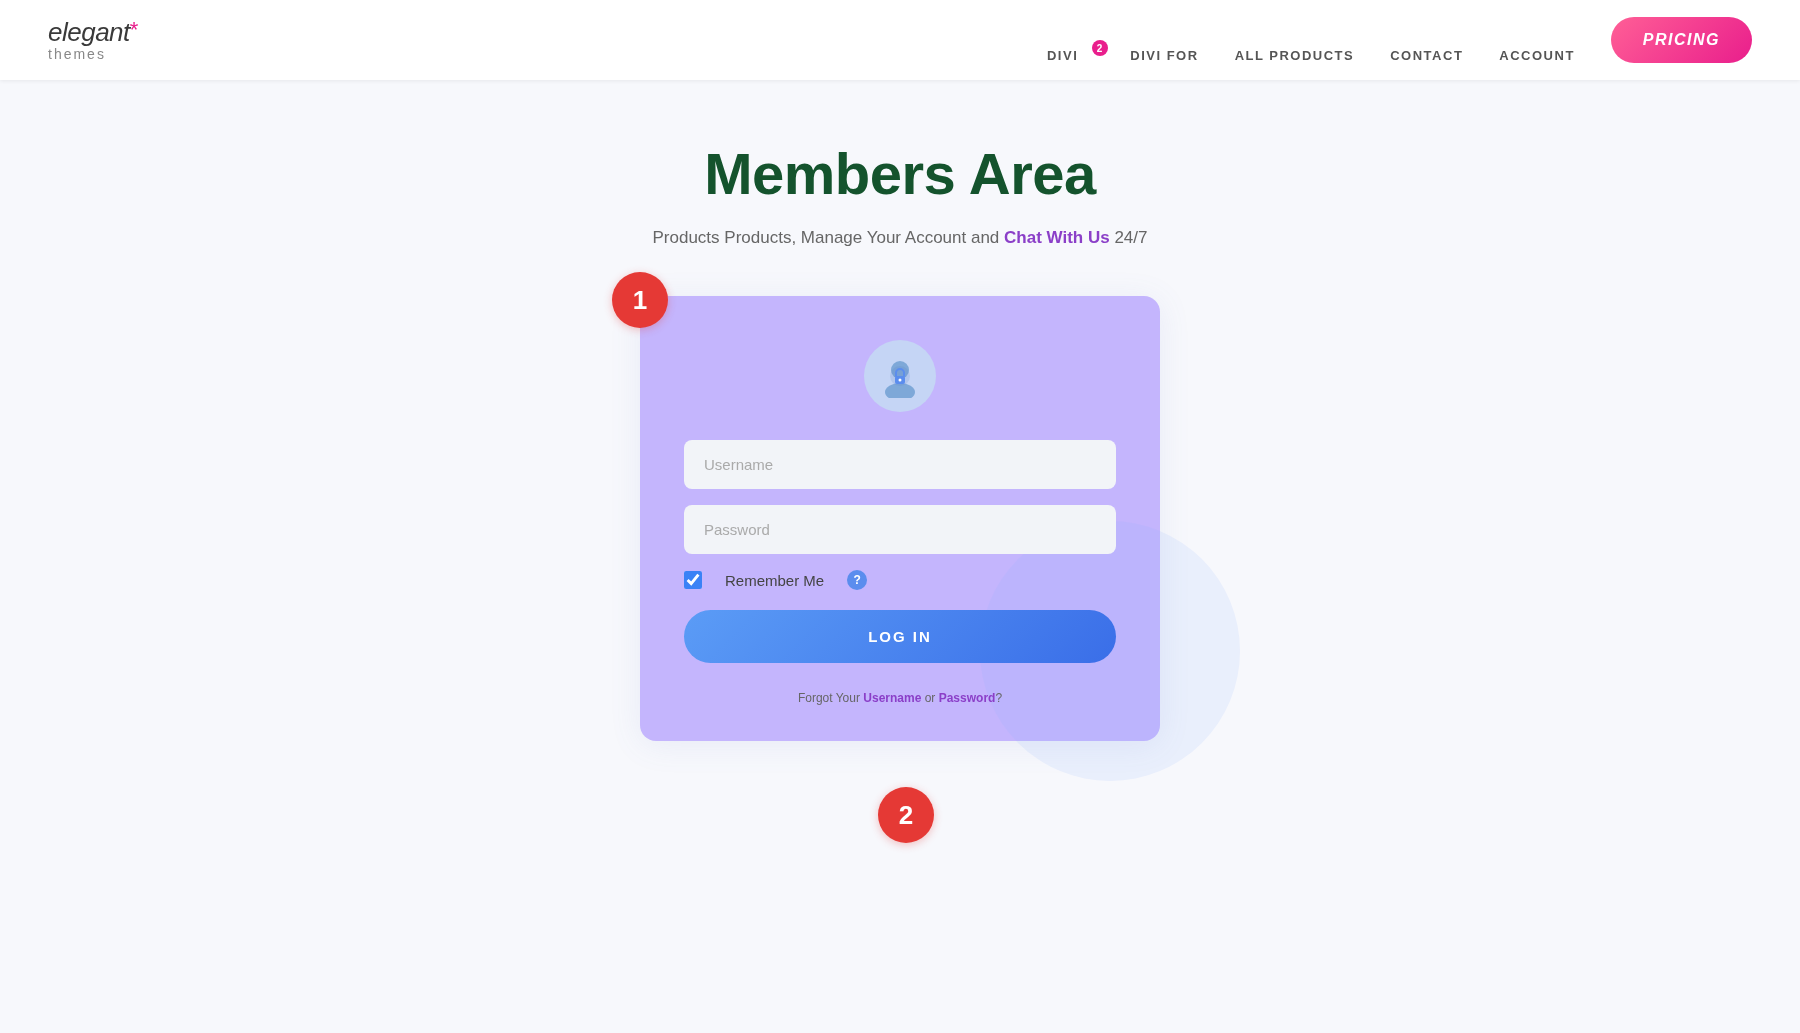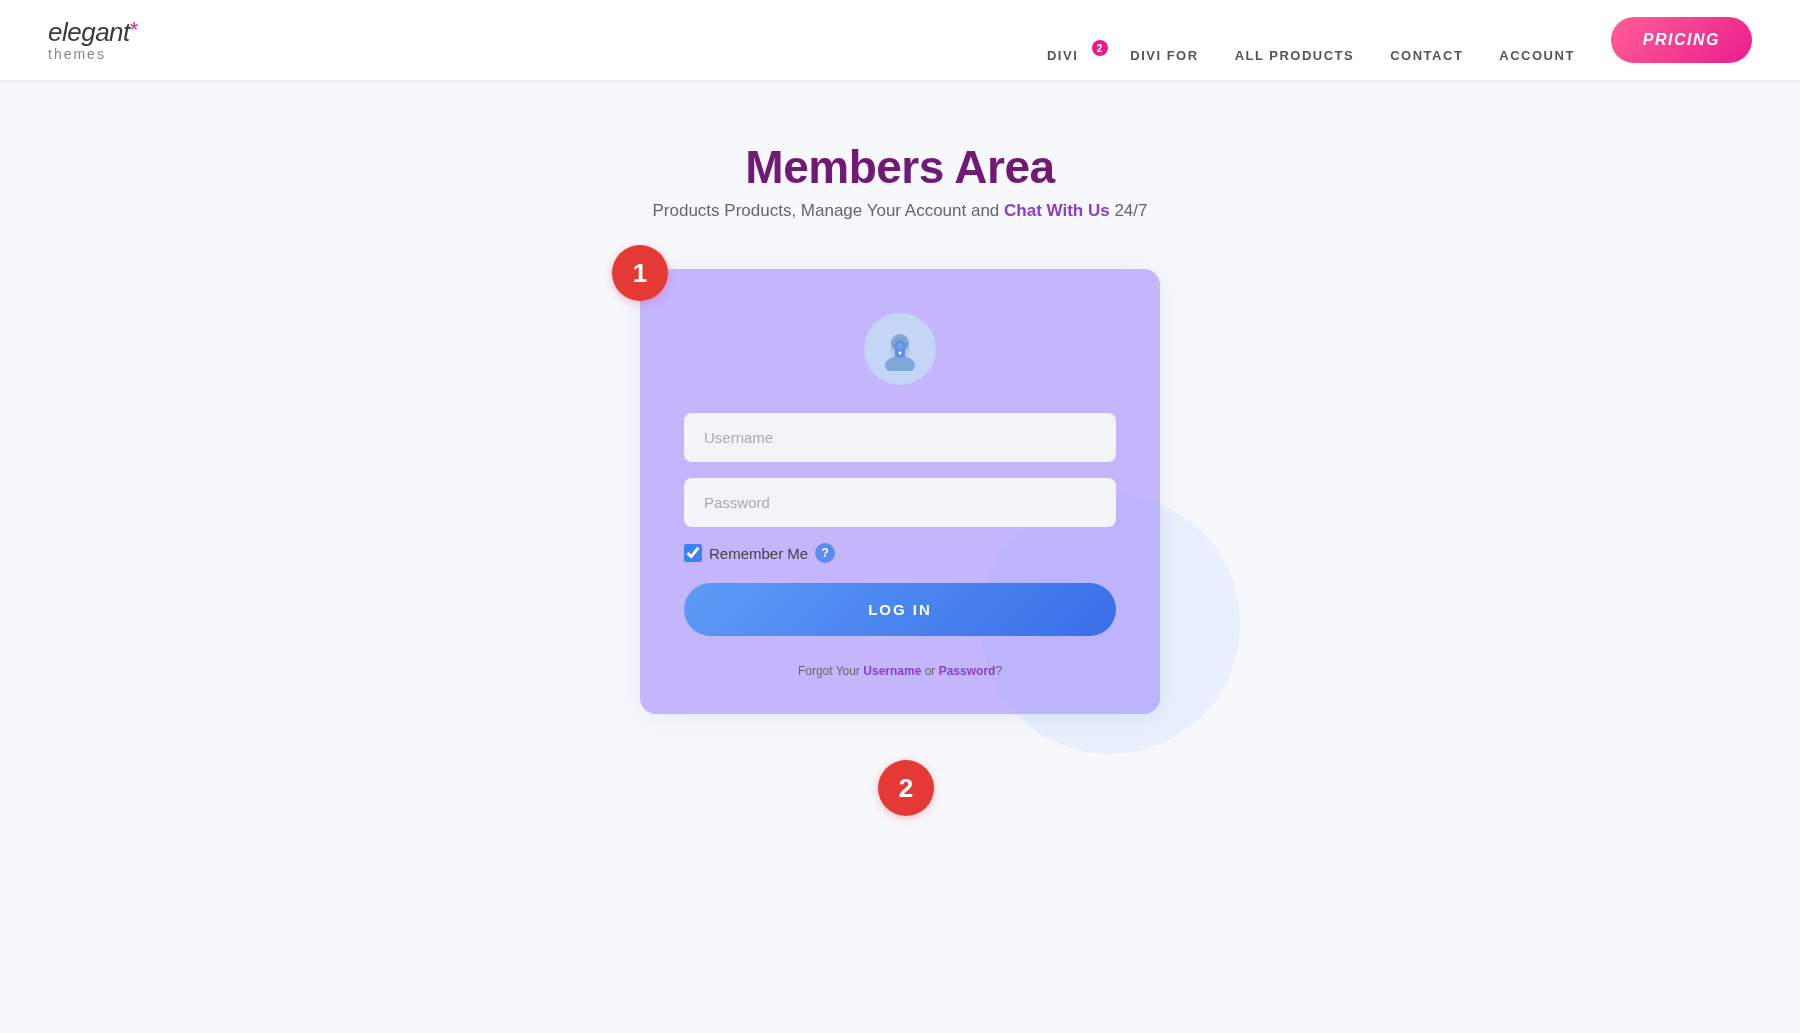--- a/index.html
+++ b/index.html
@@ -97,24 +97,24 @@
     
     .main {
       display: flex;
       flex-direction: column;
       align-items: center;
       padding-top: 60px;
       padding-bottom: 60px;
     }
 
     .page-title {
-      font-size: 46px;
-      font-weight: 700;
-      color: #701a75;
-      margin-bottom: 7px;
+      font-size: 58px;
+      font-weight: 700;
+      color: #14532d;
+      margin-bottom: 21px;
       letter-spacing: -0.5px;
     }
     .page-subtitle {
       font-size: 17px;
       color: #666;
       margin-bottom: 48px;
     }
     .page-subtitle .chat-link {
       color: #8b3fc8;
       font-weight: 700;
@@ -203,21 +203,21 @@
       border-radius: 8px;
       font-size: 15px;
       color: #999;
       outline: none;
     }
     .form-input::placeholder { color: #aaa; }
 
     .remember-row {
       display: flex;
       align-items: center;
-      gap: 7px;
+      gap: 23px;
       width: 100%;
       margin-bottom: 20px;
       z-index: 1;
       position: relative;
     }
     .remember-checkbox {
       width: 18px;
       height: 18px;
       accent-color: #3b82f6;
       cursor: pointer;

